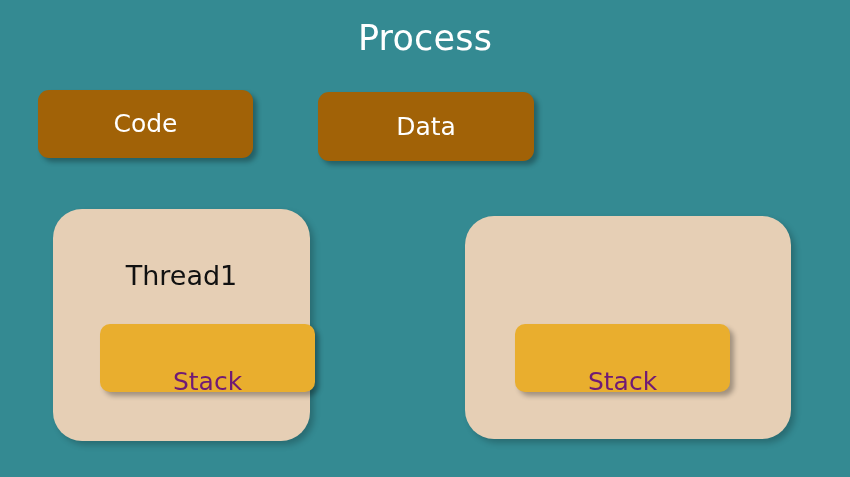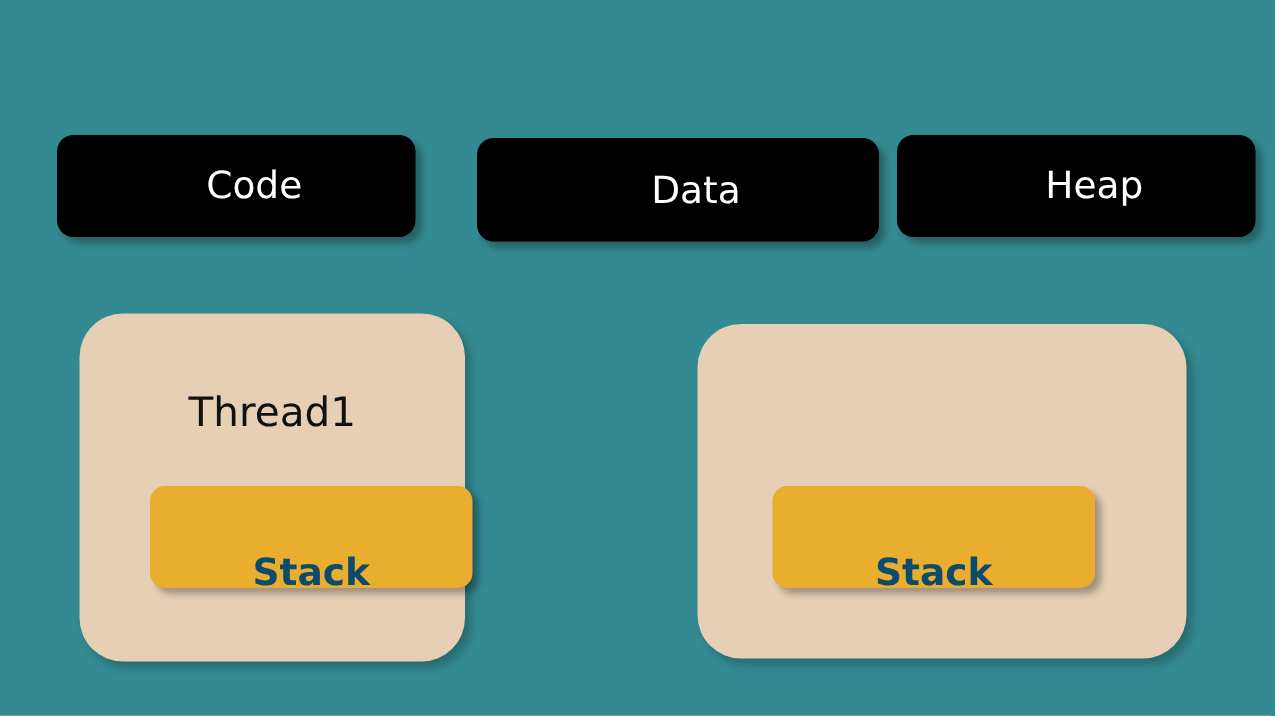--- a/index.html
+++ b/index.html
@@ -27,38 +27,37 @@
     color: #ffffff;
     font-size: 35px;
     font-weight: 400;
     line-height: 44px;
     letter-spacing: 0.2px;
     font-family: "DejaVu Sans", sans-serif;
   }
 
   
   .segment-box {
-    background: #000000;
+    background: #a16207;
     border-radius: 11px;
     box-shadow: 4px 4px 5px rgba(0, 0, 0, 0.30);
     display: flex;
     align-items: center;
     justify-content: center;
-    padding-left: 24px;
   }
   .segment-label {
     color: #ffffff;
     font-size: 25px;
     font-weight: 400;
     line-height: 30px;
     white-space: nowrap;
   }
 
   #box-code { left: 38px;  top: 90px; width: 215px; height: 68px; }
-  #box-data { left: 318px; top: 92px; width: 244px; height: 69px; }
+  #box-data { left: 318px; top: 92px; width: 216px; height: 69px; }
   #box-heap { left: 598px; top: 90px; width: 215px; height: 68px; }
 
   
   .thread-box {
     background: #e6cfb5;
     border-radius: 29px;
     box-shadow: 4px 4px 6px rgba(0, 0, 0, 0.22);
   }
   #thread-1 { left: 53px;  top: 209px; width: 257px; height: 232px; }
   #thread-2 { left: 465px; top: 216px; width: 326px; height: 223px; }
@@ -81,47 +80,45 @@
   .stack-box {
     position: absolute;
     background: #e9ae2e;
     border-radius: 10px;
     box-shadow: 4px 4px 5px rgba(0, 0, 0, 0.30);
     display: flex;
     align-items: center;
     justify-content: center;
   }
   .stack-label {
-    color: #0c4a6e;
+    color: #701a75;
     font-size: 25px;
-    font-weight: 700;
+    font-weight: 400;
     line-height: 30px;
     white-space: nowrap;
     margin-top: 48px;
   }
   #thread-1 .stack-box { left: 47px; top: 115px; width: 215px; height: 68px; }
   #thread-2 .stack-box { left: 50px; top: 108px; width: 215px; height: 68px; }
 </style>
 </head>
 <body>
 
 <div id="canvas">
 
+  <div class="abs" id="process-title">Process</div>
 
   <div class="abs segment-box" id="box-code">
     <span class="segment-label">Code</span>
   </div>
 
   <div class="abs segment-box" id="box-data">
     <span class="segment-label">Data</span>
   </div>
 
-  <div class="abs segment-box" id="box-heap">
-    <span class="segment-label">Heap</span>
-  </div>
 
   <div class="abs thread-box" id="thread-1">
     <div class="thread-label">Thread1</div>
     <div class="stack-box">
       <span class="stack-label">Stack</span>
     </div>
   </div>
 
   <div class="abs thread-box" id="thread-2">
     <div class="stack-box">

